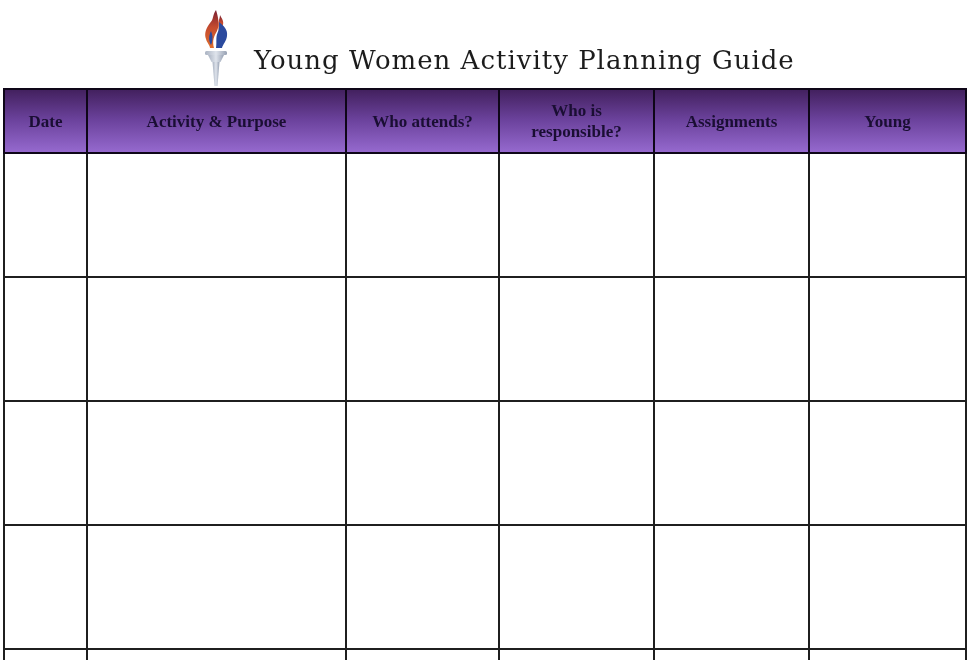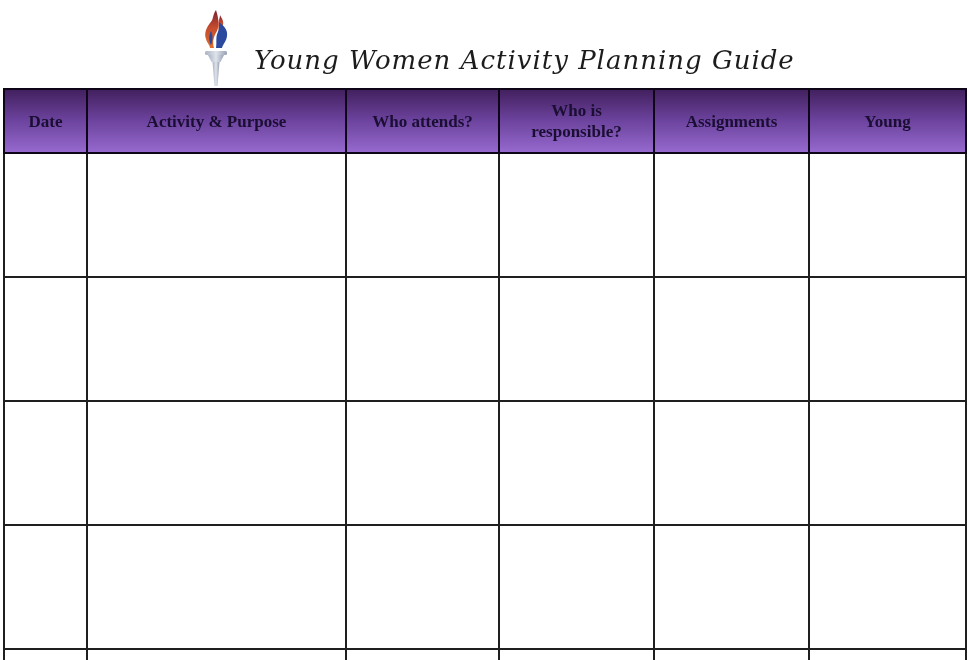--- a/index.html
+++ b/index.html
@@ -30,21 +30,20 @@
   }
   .torch-logo {
     position: absolute;
     left: 198px; top: 9px;
     width: 36px; height: 78px;
   }
   .doc-title {
     position: absolute;
     left: 254px; top: 44px;
     font-family: "DejaVu Serif", serif;
-    font-style: italic;
     font-weight: 400;
     font-size: 26px;
     line-height: 32px;
     letter-spacing: 1px;
     color: var(--title-text);
     white-space: nowrap;
   }
   table.planning-table {
     position: absolute;
     left: 3px; top: 88px;

